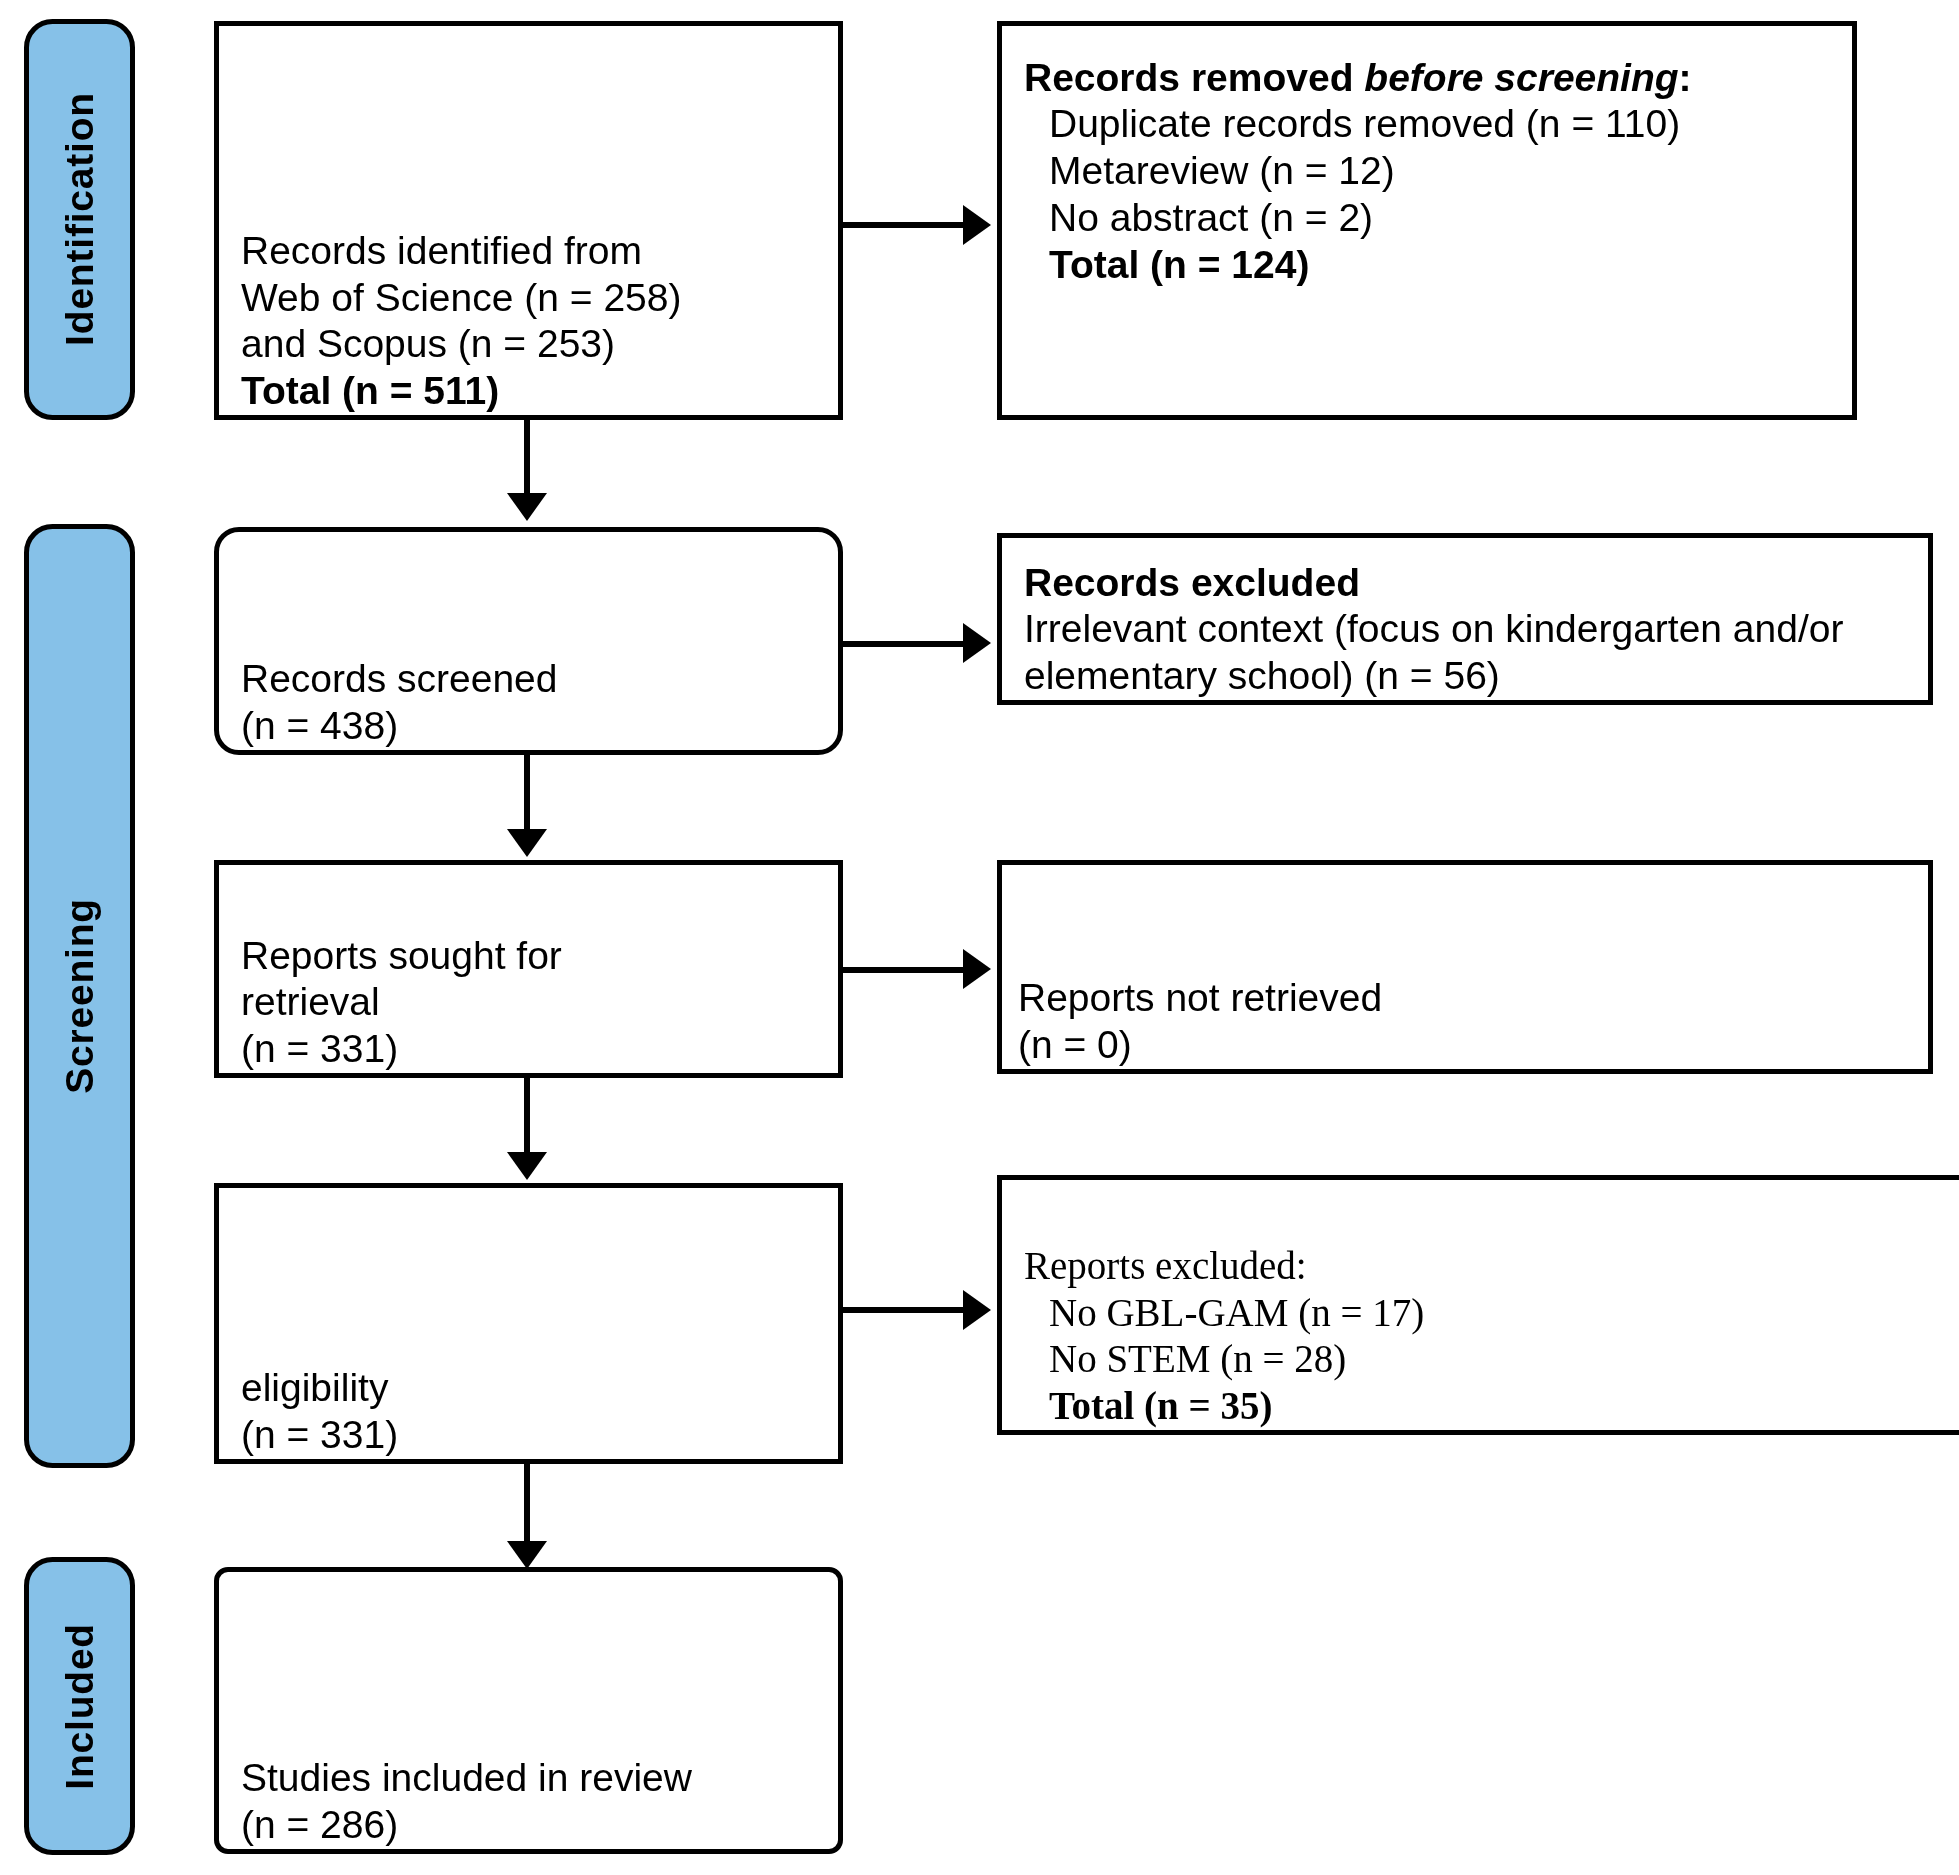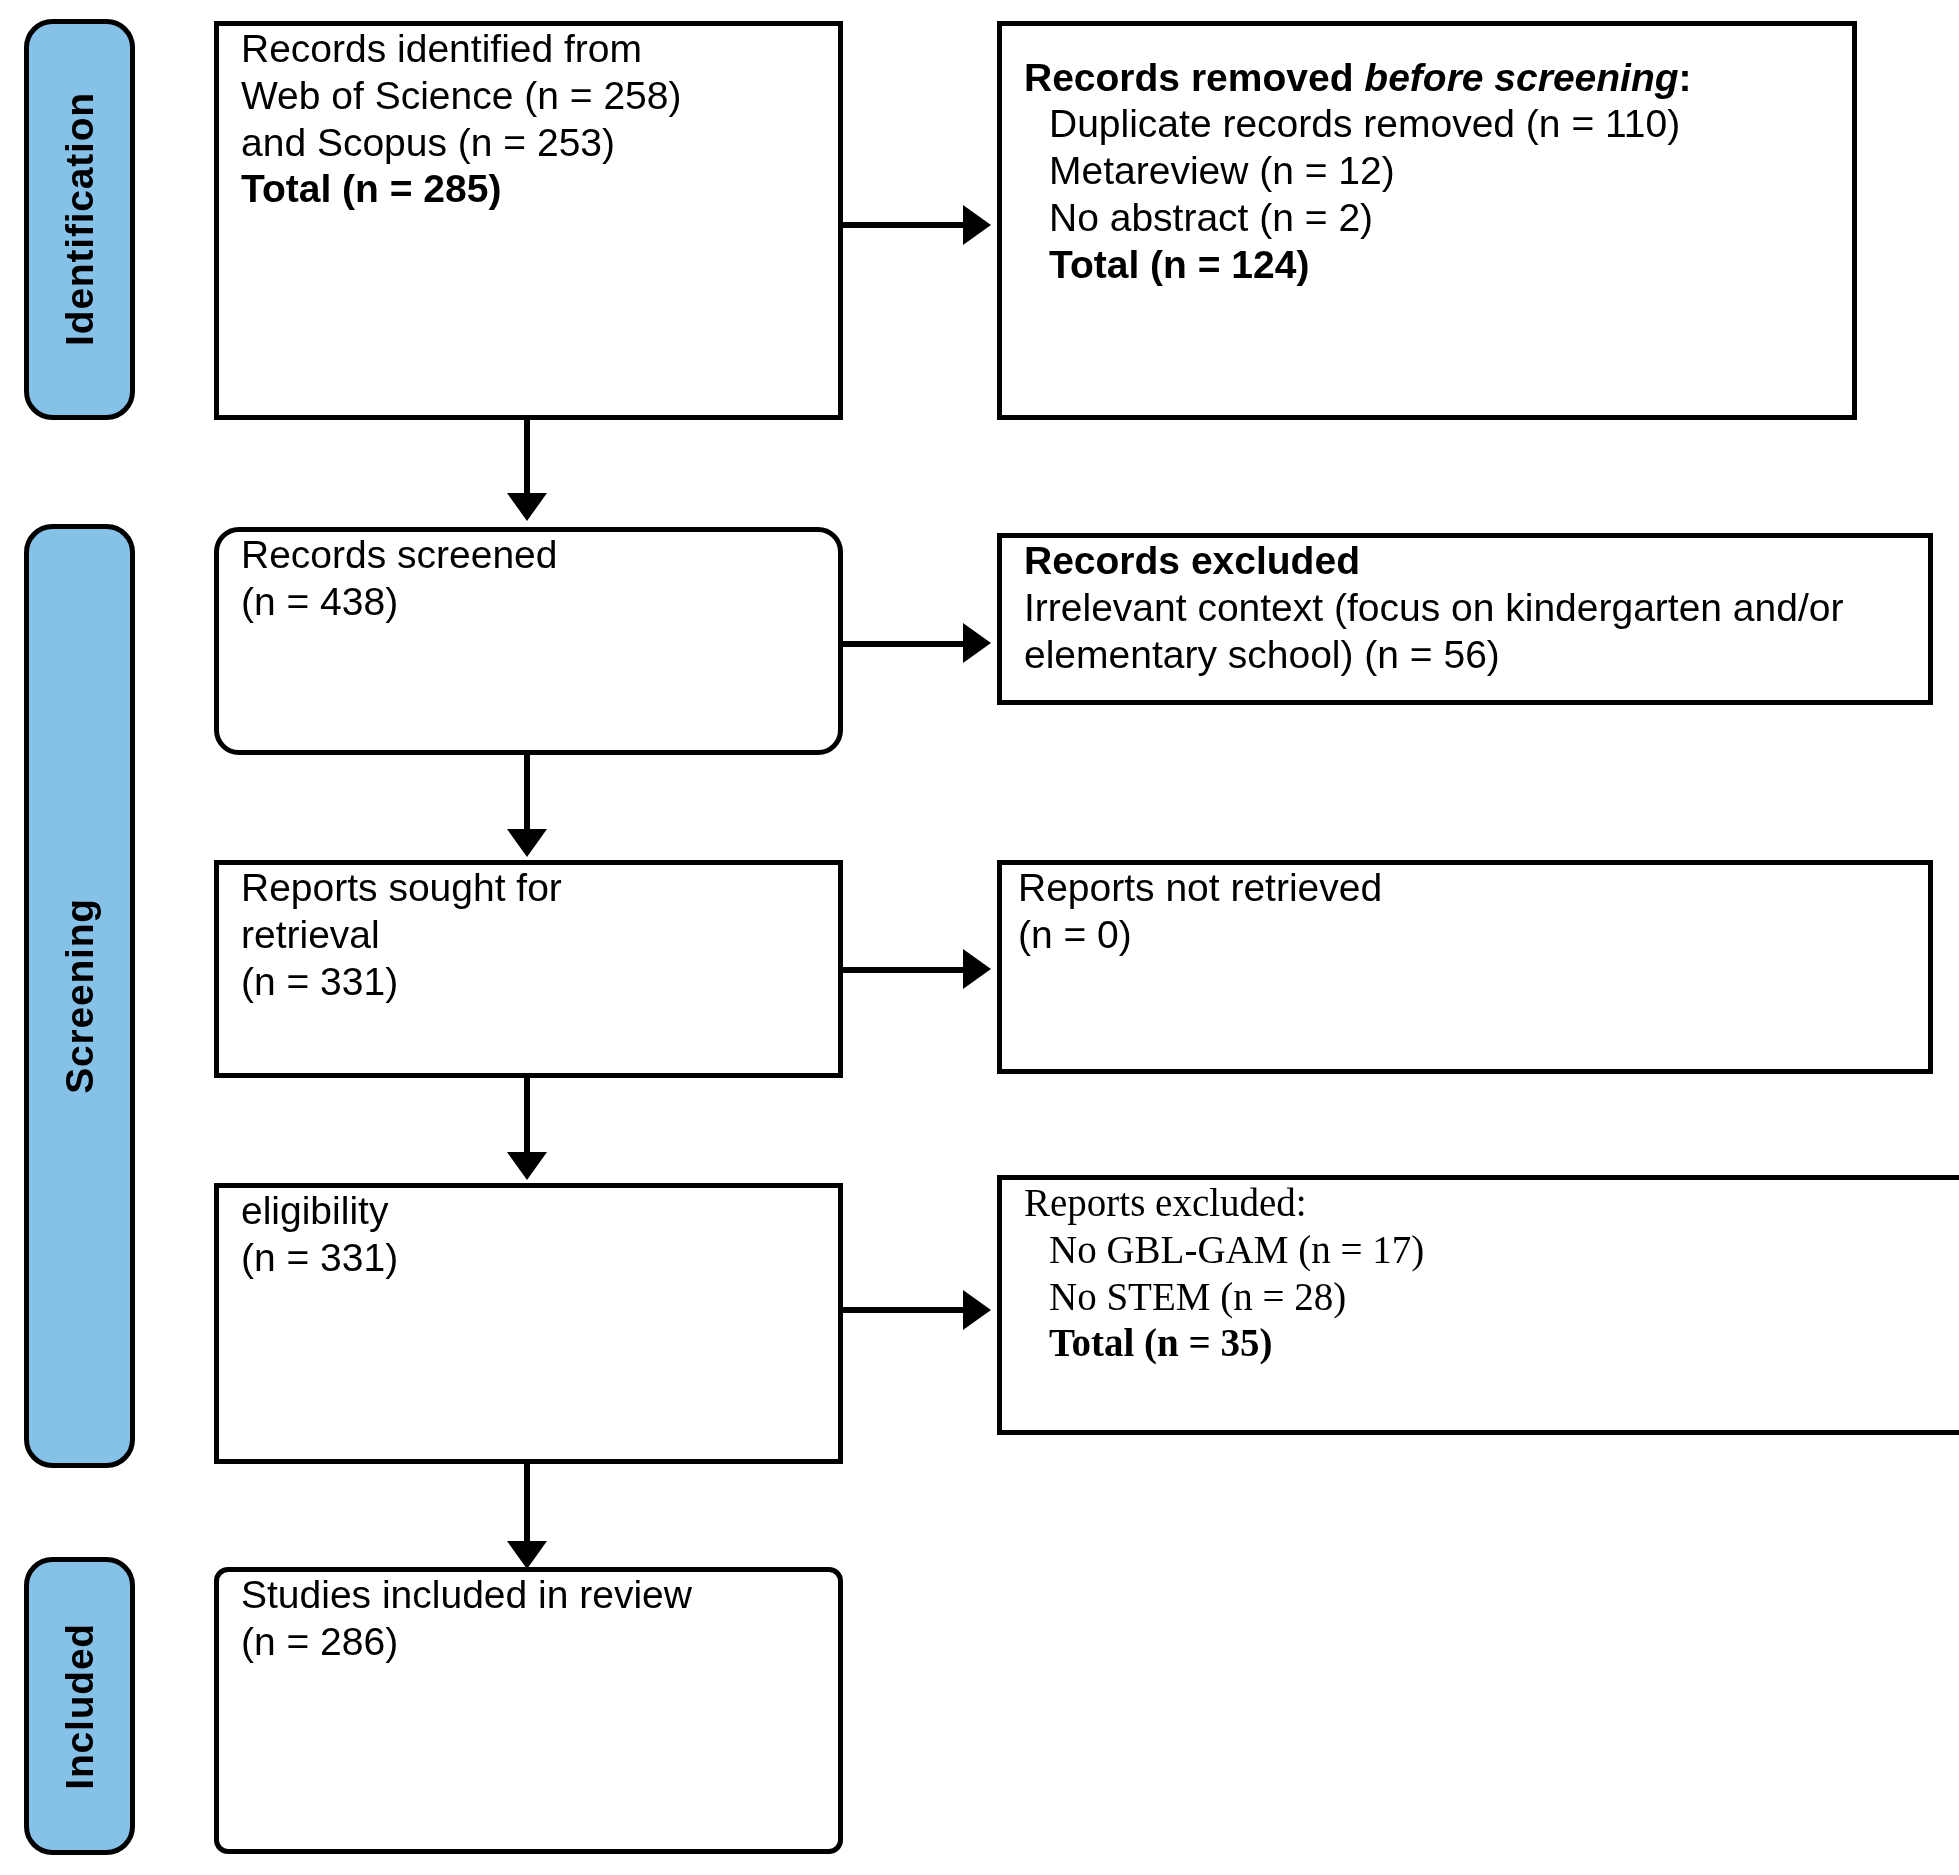--- a/index.html
+++ b/index.html
@@ -40,21 +40,21 @@
   }
 
   
   .box {
     position: absolute;
     background: #ffffff;
     border: 5px solid #000000;
     box-sizing: border-box;
     display: flex;
     flex-direction: column;
-    justify-content: flex-start;
+    justify-content: flex-end;
     padding: 0 22px;
   }
   .box .line {
     font-size: 39px;
     line-height: 1.20;
     color: #000000;
     white-space: nowrap;
   }
   .box .line.bold { font-weight: bold; }
   .box .line.indent { padding-left: 25px; }
@@ -107,21 +107,21 @@
   </div>
 
   <div class="phase-bar" style="left:23.5px; top:1557px; width:111px; height:298px;">
     <span class="phase-text">Included</span>
   </div>
 
   <div class="box" style="left:214px; top:21px; width:629px; height:399px;">
     <div class="line">Records identified from</div>
     <div class="line">Web of Science (n = 258)</div>
     <div class="line">and Scopus (n = 253)</div>
-    <div class="line bold">Total (n = 285)</div>
+    <div class="line bold">Total (n = 511)</div>
   </div>
 
   <div class="box align-top" style="left:997px; top:21px; width:860px; height:399px;">
     <div class="line hdr-mixed"><span>Records removed </span><i>before screening</i><span>:</span></div>
     <div class="line indent">Duplicate records removed (n = 110)</div>
     <div class="line indent">Metareview (n = 12)</div>
     <div class="line indent">No abstract (n = 2)</div>
     <div class="line bold indent">Total (n = 124)</div>
   </div>
 

